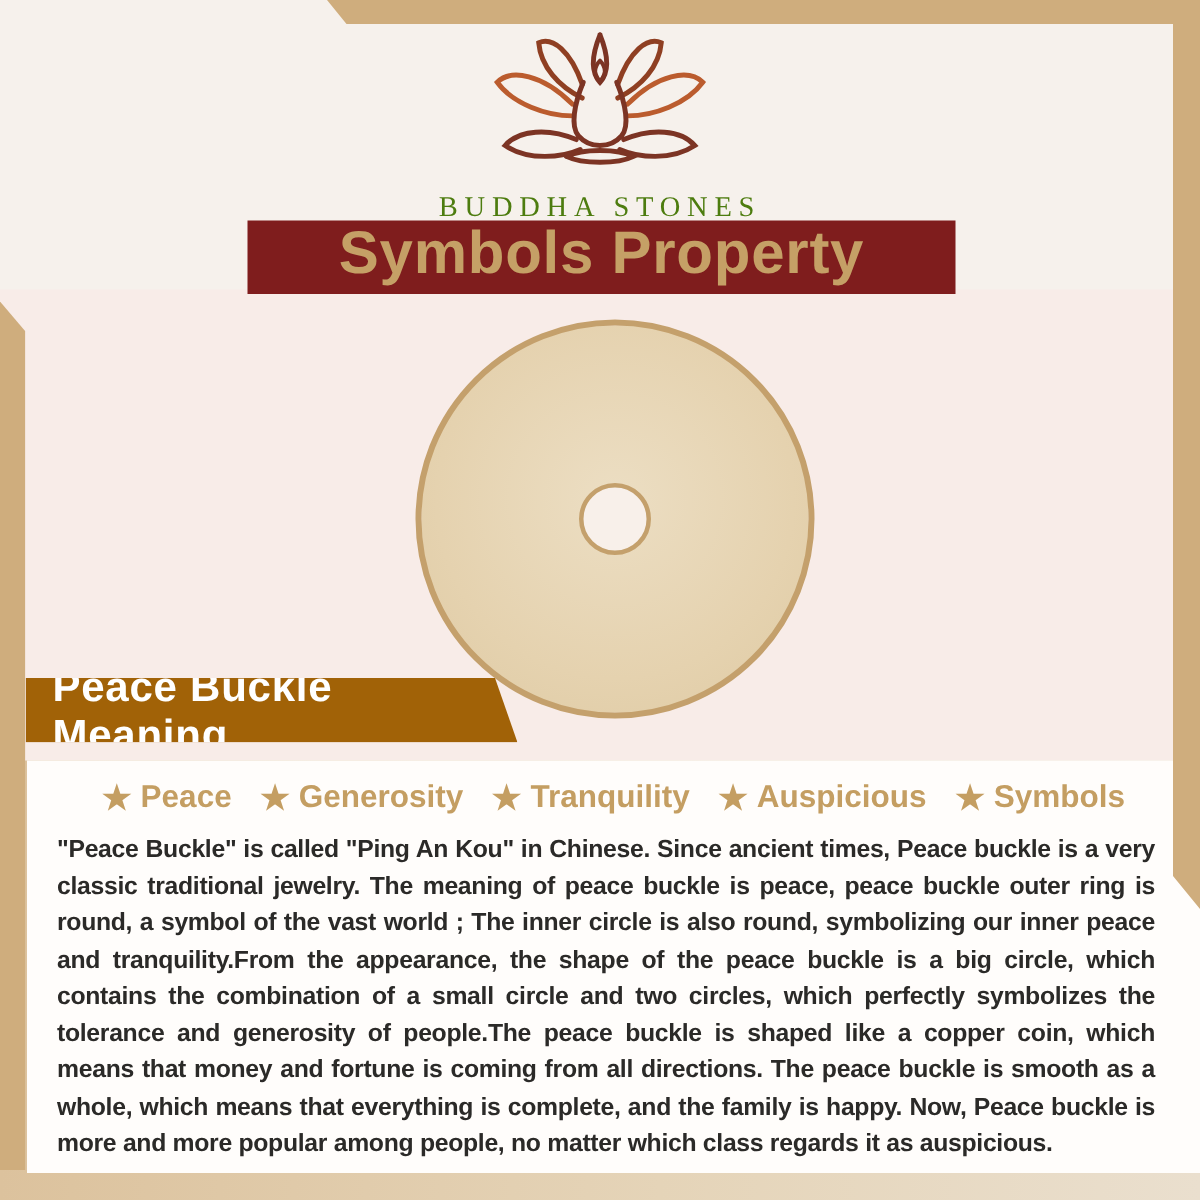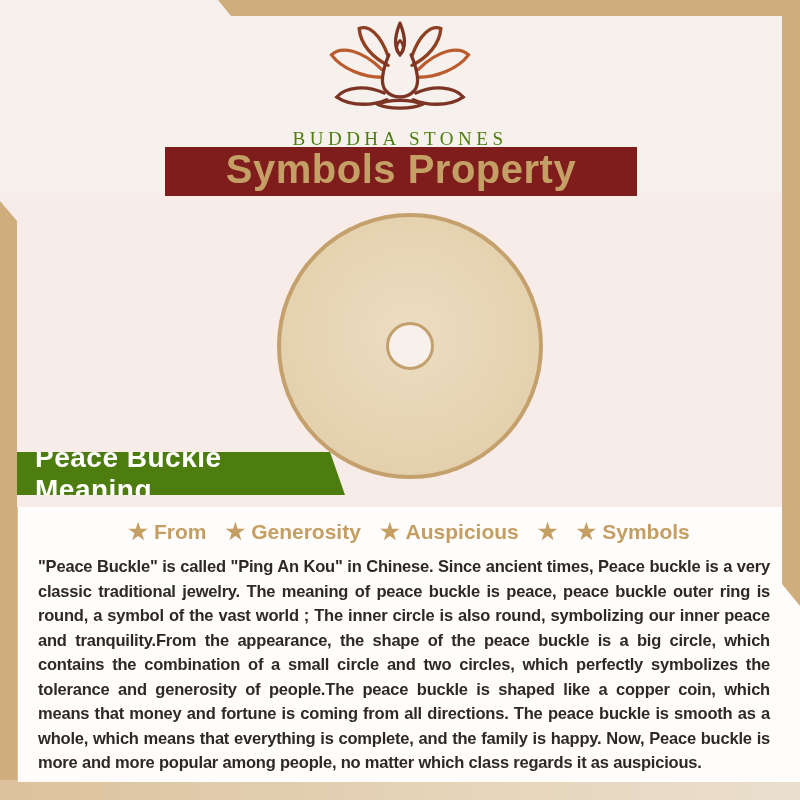--- a/index.html
+++ b/index.html
@@ -46,21 +46,21 @@
   }
   .ribbon-left{
     position:absolute;left:0;top:201px;width:17px;height:579px;z-index:5;
     background:#cfad7d;
     clip-path:polygon(0px 0px,17px 20px,17px 579px,0px 579px);
     pointer-events:none;
   }
   
   .meaning-banner{
     position:absolute;left:17px;top:452px;width:328px;height:43px;z-index:4;
-    background:#4d7c0f;
+    background:#a16207;
     clip-path:polygon(0px 0px,313px 0px,328px 43px,0px 43px);
     display:flex;align-items:center;
   }
   .meaning-banner .banner-text{
     padding-left:18px;color:#ffffff;font-size:28px;font-weight:bold;letter-spacing:0.5px;
   }
   
   .bottom-section{
     position:absolute;left:0;top:507px;width:800px;height:293px;z-index:1;
     background:linear-gradient(90deg,#dcc29d 0%,#e5d4b8 55%,#eadfce 100%);
@@ -124,32 +124,33 @@
 
   <div class="meaning-banner">
     <span class="banner-text">Peace Buckle Meaning</span>
   </div>
 
   <div class="bottom-section"></div>
   <div class="content-panel">
     <div class="star-row">
       <span class="star-item">
         <span class="star-glyph">★</span>
-        <span>From</span>
+        <span>Peace</span>
       </span>
       <span class="star-item">
         <span class="star-glyph">★</span>
         <span>Generosity</span>
       </span>
       <span class="star-item">
         <span class="star-glyph">★</span>
-        <span>Auspicious</span>
+        <span>Tranquility</span>
       </span>
       <span class="star-item">
         <span class="star-glyph">★</span>
+        <span>Auspicious</span>
       </span>
       <span class="star-item">
         <span class="star-glyph">★</span>
         <span>Symbols</span>
       </span>
     </div>
     <p class="description">"Peace Buckle" is called "Ping An Kou" in Chinese. Since ancient times, Peace buckle is a very classic traditional jewelry. The meaning of peace buckle is peace, peace buckle outer ring is round, a symbol of the vast world ; The inner circle is also round, symbolizing our inner peace and tranquility.From the appearance, the shape of the peace buckle is a big circle, which contains the combination of a small circle and two circles, which perfectly symbolizes the tolerance and generosity of people.The peace buckle is shaped like a copper coin, which means that money and fortune is coming from all directions. The peace buckle is smooth as a whole, which means that everything is complete, and the family is happy. Now, Peace buckle is more and more popular among people, no matter which class regards it as auspicious.</p>
   </div>
 
 </div>

